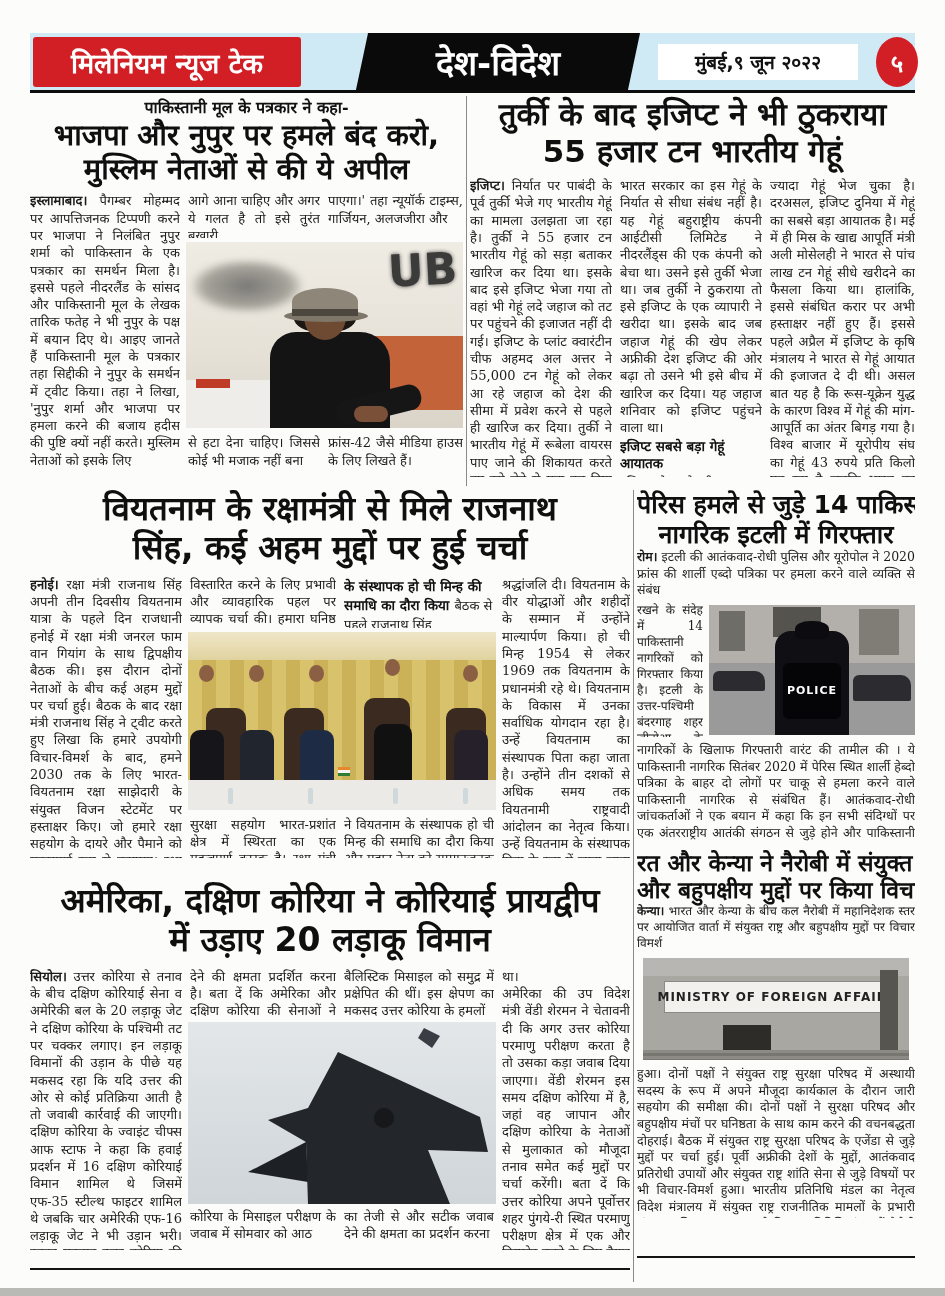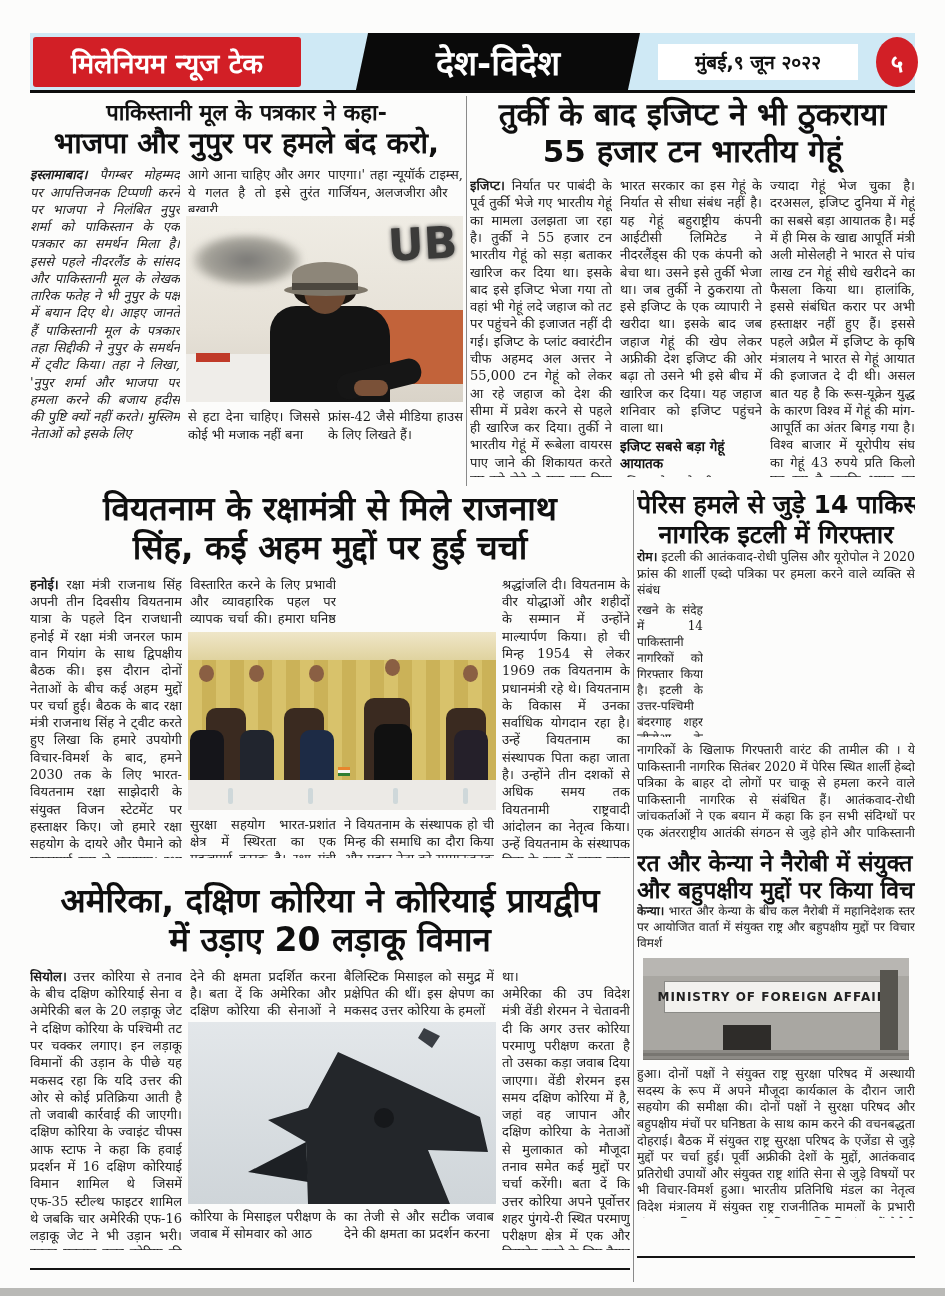--- a/index.html
+++ b/index.html
@@ -18,21 +18,21 @@
   .datebox span{font-family:"DejaVu Sans",sans-serif;font-weight:bold;font-size:19px;color:#111;white-space:nowrap;}
   .pagecircle{position:absolute;left:876px;top:37px;width:42px;height:50px;background:#d21f26;border-radius:50%;
             display:flex;align-items:center;justify-content:center;}
   .pagecircle span{color:#fff;font-family:"DejaVu Sans",sans-serif;font-weight:bold;font-size:24px;}
   .rule-top{position:absolute;left:30px;top:90px;width:885px;height:3px;background:#0d0d0d;}
   .vline{position:absolute;width:1px;background:#8a8a8a;}
   .hrule{position:absolute;height:2px;background:#141414;}
   .scanband{position:absolute;left:0;top:1288px;width:945px;height:8px;background:#b9b9b6;}
   
   .art{position:absolute;overflow:hidden;}
-  .kicker{text-align:center;font-family:"DejaVu Sans",sans-serif;font-weight:bold;font-size:22px;color:#111;}
+  .kicker{text-align:center;font-family:"DejaVu Sans",sans-serif;font-weight:bold;font-size:16px;color:#111;}
   .hl{text-align:center;font-family:"DejaVu Sans",sans-serif;font-weight:bold;color:#0f0f0f;line-height:1.18;white-space:nowrap;}
   .body-txt{font-size:13px;line-height:1.33;text-align:justify;color:#1c1c1c;overflow:hidden;}
   .dl{font-weight:bold;}
   .subhead{font-family:"DejaVu Sans",sans-serif;font-weight:bold;font-size:13.5px;line-height:1.25;color:#111;margin:2px 0;}
   .absbox{position:absolute;overflow:hidden;}
   
   .photo1{position:relative;background:linear-gradient(180deg,#efece4 0%,#e6e1d7 60%,#d9d3c8 100%);overflow:hidden;}
   .graffiti{position:absolute;right:6px;top:2px;font-family:"DejaVu Sans",sans-serif;font-weight:bold;font-size:44px;color:#1d1d1d;
             transform:rotate(-3deg);text-shadow:0 0 4px #3a3a3a;opacity:.85;}
   .smudge{position:absolute;left:6px;top:18px;width:110px;height:52px;background:radial-gradient(ellipse at center,#4a4a4a 0%,#8a887f 55%,transparent 75%);
@@ -102,22 +102,23 @@
 
   <div class="vline" style="left:466px;top:96px;height:390px;"></div>
   <div class="vline" style="left:633px;top:490px;height:792px;"></div>
   <div class="hrule" style="left:30px;top:1268px;width:600px;"></div>
   <div class="hrule" style="left:637px;top:1256px;width:278px;"></div>
   <div class="scanband"></div>
 
   <section class="art" style="left:30px;top:96px;width:433px;height:390px;">
     <div class="kicker">पाकिस्तानी मूल के पत्रकार ने कहा-</div>
     <div class="hl" style="font-size:29px;">भाजपा और नुपुर पर हमले बंद करो,</div>
+    <div class="hl" style="font-size:29px;">मुस्लिम नेताओं से की ये अपील</div>
     <div style="position:relative;margin-top:6px;height:288px;">
-      <div class="body-txt absbox" style="left:0;top:0;width:150px;height:288px;font-style:italic;">
+      <div class="body-txt absbox" style="left:0;top:0;width:150px;height:288px;">
         <span class="dl">इस्लामाबाद।</span><span> पैगम्बर मोहम्मद पर आपत्तिजनक टिप्पणी करने पर भाजपा ने निलंबित नुपुर शर्मा को पाकिस्तान के एक पत्रकार का समर्थन मिला है। इससे पहले नीदरलैंड के सांसद और पाकिस्तानी मूल के लेखक तारिक फतेह ने भी नुपुर के पक्ष में बयान दिए थे। आइए जानते हैं पाकिस्तानी मूल के पत्रकार तहा सिद्दीकी ने नुपुर के समर्थन में ट्वीट किया। तहा ने लिखा, 'नुपुर शर्मा और भाजपा पर हमला करने की बजाय हदीस की पुष्टि क्यों नहीं करते। मुस्लिम नेताओं को इसके लिए</span>
       </div>
       <div class="body-txt absbox" style="left:158px;top:0;width:132px;height:46px;">आगे आना चाहिए और अगर ये गलत है तो इसे तुरंत बुखारी</div>
       <div class="body-txt absbox" style="left:298px;top:0;width:135px;height:46px;">पाएगा।' तहा न्यूयॉर्क टाइम्स, गार्जियन, अलजजीरा और</div>
       <div class="photo1 absbox" style="left:156px;top:50px;width:277px;height:186px;">
         <span class="graffiti">UB</span>
         <div class="smudge"></div>
         <div class="p1-table"></div>
         <div class="p1-wtable"></div>
         <div class="p1-book"></div>
@@ -152,20 +153,24 @@
   </section>
 
   <section class="art" style="left:30px;top:490px;width:600px;height:390px;">
     <div class="hl" style="font-size:33px;">वियतनाम के रक्षामंत्री से मिले राजनाथ</div>
     <div class="hl" style="font-size:33px;">सिंह, कई अहम मुद्दों पर हुई चर्चा</div>
     <div style="position:relative;margin-top:8px;height:282px;">
       <div class="body-txt absbox" style="left:0;top:0;width:152px;height:282px;">
         <span class="dl">हनोई।</span><span> रक्षा मंत्री राजनाथ सिंह अपनी तीन दिवसीय वियतनाम यात्रा के पहले दिन राजधानी हनोई में रक्षा मंत्री जनरल फाम वान गियांग के साथ द्विपक्षीय बैठक की। इस दौरान दोनों नेताओं के बीच कई अहम मुद्दों पर चर्चा हुई। बैठक के बाद रक्षा मंत्री राजनाथ सिंह ने ट्वीट करते हुए लिखा कि हमारे उपयोगी विचार-विमर्श के बाद, हमने 2030 तक के लिए भारत-वियतनाम रक्षा साझेदारी के संयुक्त विजन स्टेटमेंट पर हस्ताक्षर किए। जो हमारे रक्षा सहयोग के दायरे और पैमाने को महत्वपूर्ण रूप से बढ़ाएगा। रक्षा मंत्री ने कहा कि हमने द्विपक्षीय रक्षा संबंधों और क्षेत्रीय और वैश्विक मुद्दों को और</span>
       </div>
       <div class="body-txt absbox" style="left:160px;top:0;width:146px;height:52px;">विस्तारित करने के लिए प्रभावी और व्यावहारिक पहल पर व्यापक चर्चा की। हमारा घनिष्ठ रक्षा और</div>
+      <div class="absbox" style="left:314px;top:0;width:150px;height:52px;">
+        <span class="subhead" style="display:inline;">के संस्थापक हो ची मिन्ह की समाधि का दौरा किया</span>
+        <span class="body-txt" style="display:inline;">बैठक से पहले राजनाथ सिंह</span>
+      </div>
       <div class="photo2 absbox" style="left:158px;top:56px;width:308px;height:178px;">
         <div class="p2-wall"></div>
         <div class="p2-chair" style="left:18px;"></div>
         <div class="p2-chair" style="left:96px;"></div>
         <div class="p2-chair" style="left:176px;height:84px;width:46px;"></div>
         <div class="p2-chair" style="left:258px;"></div>
         <div class="p2-man" style="left:2px;"></div>
           <div class="p2-head" style="left:11px;bottom:128px;"></div>
         <div class="p2-man" style="left:52px;background:#21252e;"></div>
           <div class="p2-head" style="left:61px;bottom:128px;"></div>
@@ -189,20 +194,34 @@
   </section>
 
   <section class="art" style="left:637px;top:490px;width:278px;height:356px;">
     <div class="hl" style="font-size:25px;">पेरिस हमले से जुड़े 14 पाकिस्तानी</div>
     <div class="hl" style="font-size:25px;">नागरिक इटली में गिरफ्तार</div>
     <div class="body-txt" style="margin-top:0;font-size:12.5px;">
       <span class="dl">रोम।</span><span> इटली की आतंकवाद-रोधी पुलिस और यूरोपोल ने 2020 फ्रांस की शार्ली एब्दो पत्रिका पर हमला करने वाले व्यक्ति से संबंध</span>
     </div>
     <div style="position:relative;height:134px;margin-top:4px;">
       <div class="body-txt absbox" style="left:0;top:0;width:66px;height:134px;font-size:12px;">रखने के संदेह में 14 पाकिस्तानी नागरिकों को गिरफ्तार किया है। इटली के उत्तर-पश्चिमी बंदरगाह शहर जीनोआ के पुलिस अधिकारी 14 पाकिस्तानी</div>
+      <div class="photo3 absbox" style="left:72px;top:2px;width:206px;height:130px;">
+        <div class="p3-bldg"></div>
+        <div class="p3-win" style="left:10px;top:6px;width:26px;height:40px;"></div>
+        <div class="p3-win" style="left:64px;top:2px;width:48px;height:30px;background:#55534e;"></div>
+        <div class="p3-win" style="left:150px;top:4px;width:40px;height:46px;background:#807d77;"></div>
+        <div class="p3-car" style="left:4px;bottom:44px;width:52px;height:20px;"></div>
+        <div class="p3-car" style="left:70px;bottom:48px;width:44px;height:16px;background:#3a3a40;"></div>
+        <div class="p3-car" style="right:4px;bottom:34px;width:58px;height:26px;"></div>
+        <div class="p3-cop"></div>
+        <div class="p3-cap"></div>
+        <div class="p3-vest">
+          <span>POLICE</span>
+        </div>
+      </div>
     </div>
     <div class="body-txt" style="margin-top:5px;font-size:12.5px;height:100px;">नागरिकों के खिलाफ गिरफ्तारी वारंट की तामील की । ये पाकिस्तानी नागरिक सितंबर 2020 में पेरिस स्थित शार्ली हेब्दो पत्रिका के बाहर दो लोगों पर चाकू से हमला करने वाले पाकिस्तानी नागरिक से संबंधित हैं। आतंकवाद-रोधी जांचकर्ताओं ने एक बयान में कहा कि इन सभी संदिग्धों पर एक अंतरराष्ट्रीय आतंकी संगठन से जुड़े होने और पाकिस्तानी हमलावर जहीर हसन महमूद से सीधे संपर्क में रहने का आरोप है। महमूद (27) फिलहाल फ्रांस की हिरासत में है। उसने जांचकर्ताओं को बताया है कि उसने पत्रिका में पैगंबर मोहम्मद का चित्र बनाए जाने से गुस्सा होकर हमले को अंजाम दिया था।</div>
   </section>
 
   <section class="art" style="left:30px;top:882px;width:600px;height:384px;">
     <div class="hl" style="font-size:33px;">अमेरिका, दक्षिण कोरिया ने कोरियाई प्रायद्वीप</div>
     <div class="hl" style="font-size:33px;">में उड़ाए 20 लड़ाकू विमान</div>
     <div style="position:relative;margin-top:8px;height:282px;">
       <div class="body-txt absbox" style="left:0;top:0;width:152px;height:282px;">
         <span class="dl">सियोल।</span><span> उत्तर कोरिया से तनाव के बीच दक्षिण कोरियाई सेना व अमेरिकी बल के 20 लड़ाकू जेट ने दक्षिण कोरिया के पश्चिमी तट पर चक्कर लगाए। इन लड़ाकू विमानों की उड़ान के पीछे यह मकसद रहा कि यदि उत्तर की ओर से कोई प्रतिक्रिया आती है तो जवाबी कार्रवाई की जाएगी। दक्षिण कोरिया के ज्वाइंट चीफ्स आफ स्टाफ ने कहा कि हवाई प्रदर्शन में 16 दक्षिण कोरियाई विमान शामिल थे जिसमें एफ-35 स्टील्थ फाइटर शामिल थे जबकि चार अमेरिकी एफ-16 लड़ाकू जेट ने भी उड़ान भरी। इनका मकसद उत्तर कोरिया की भड़काऊ गतिविधियों का जवाब</span>

